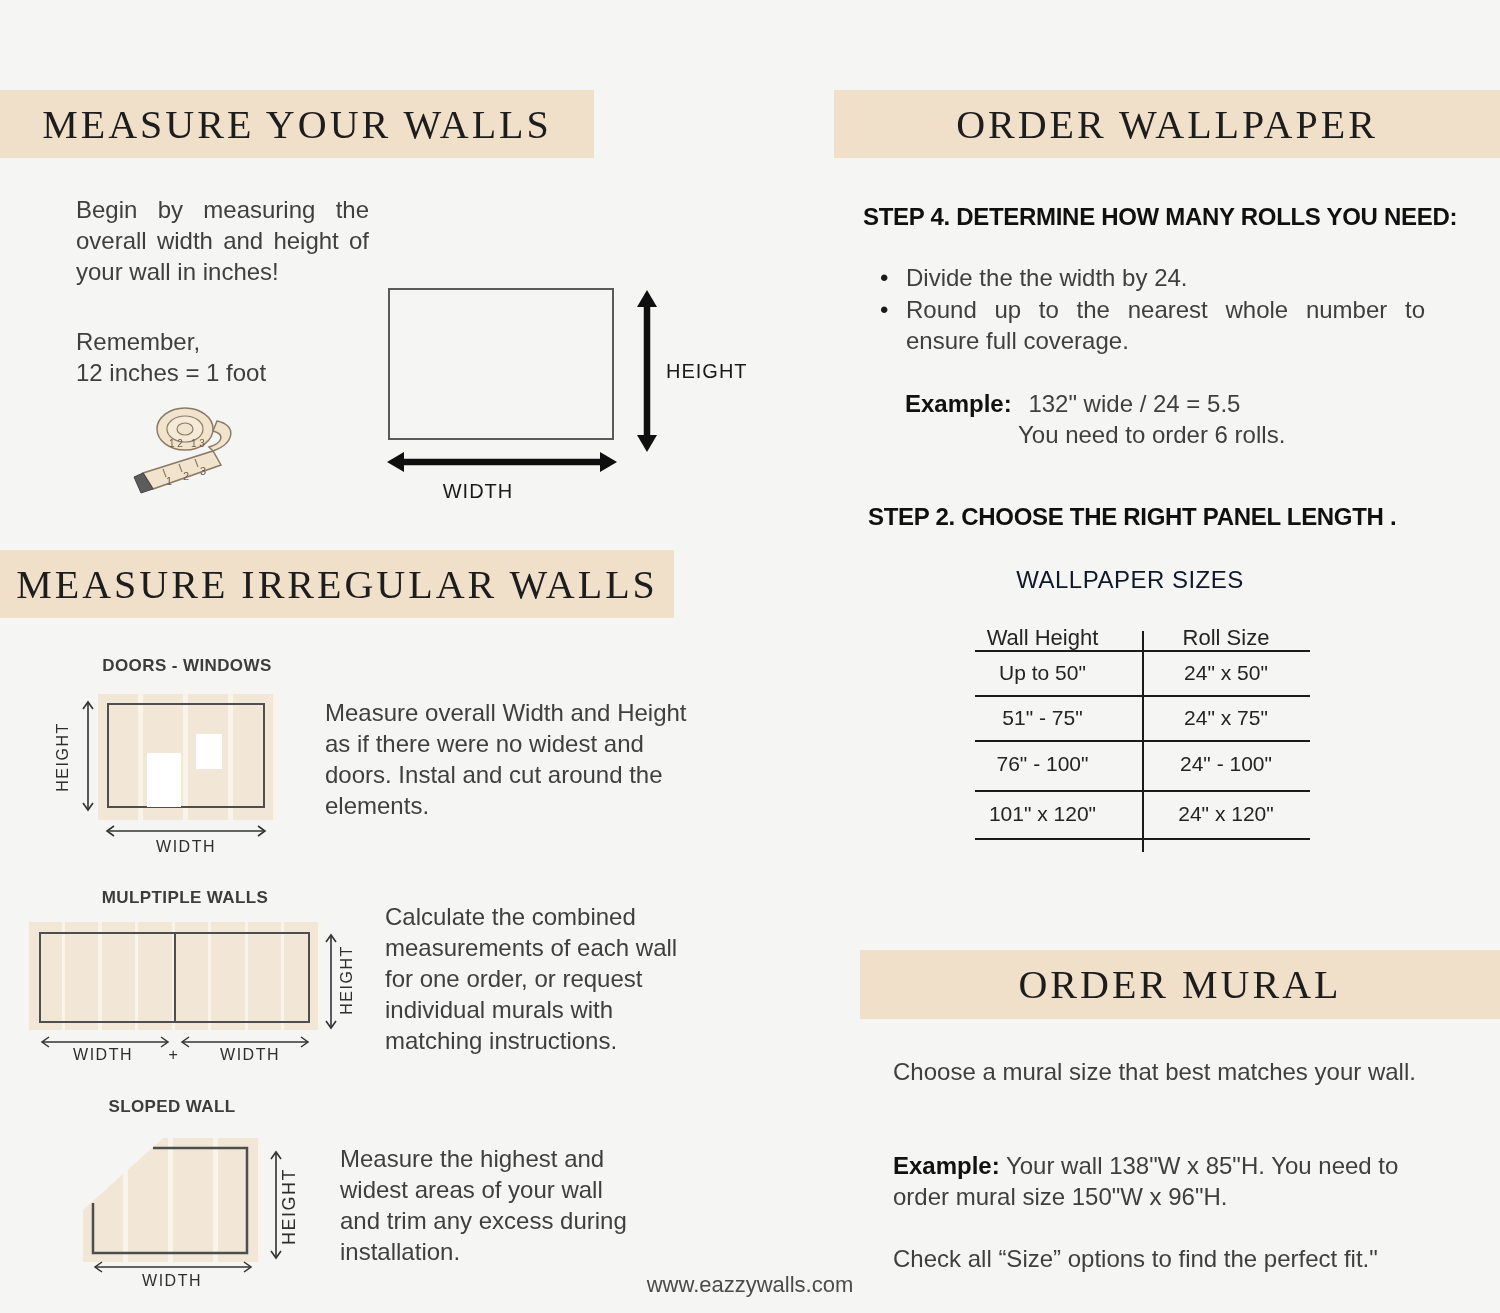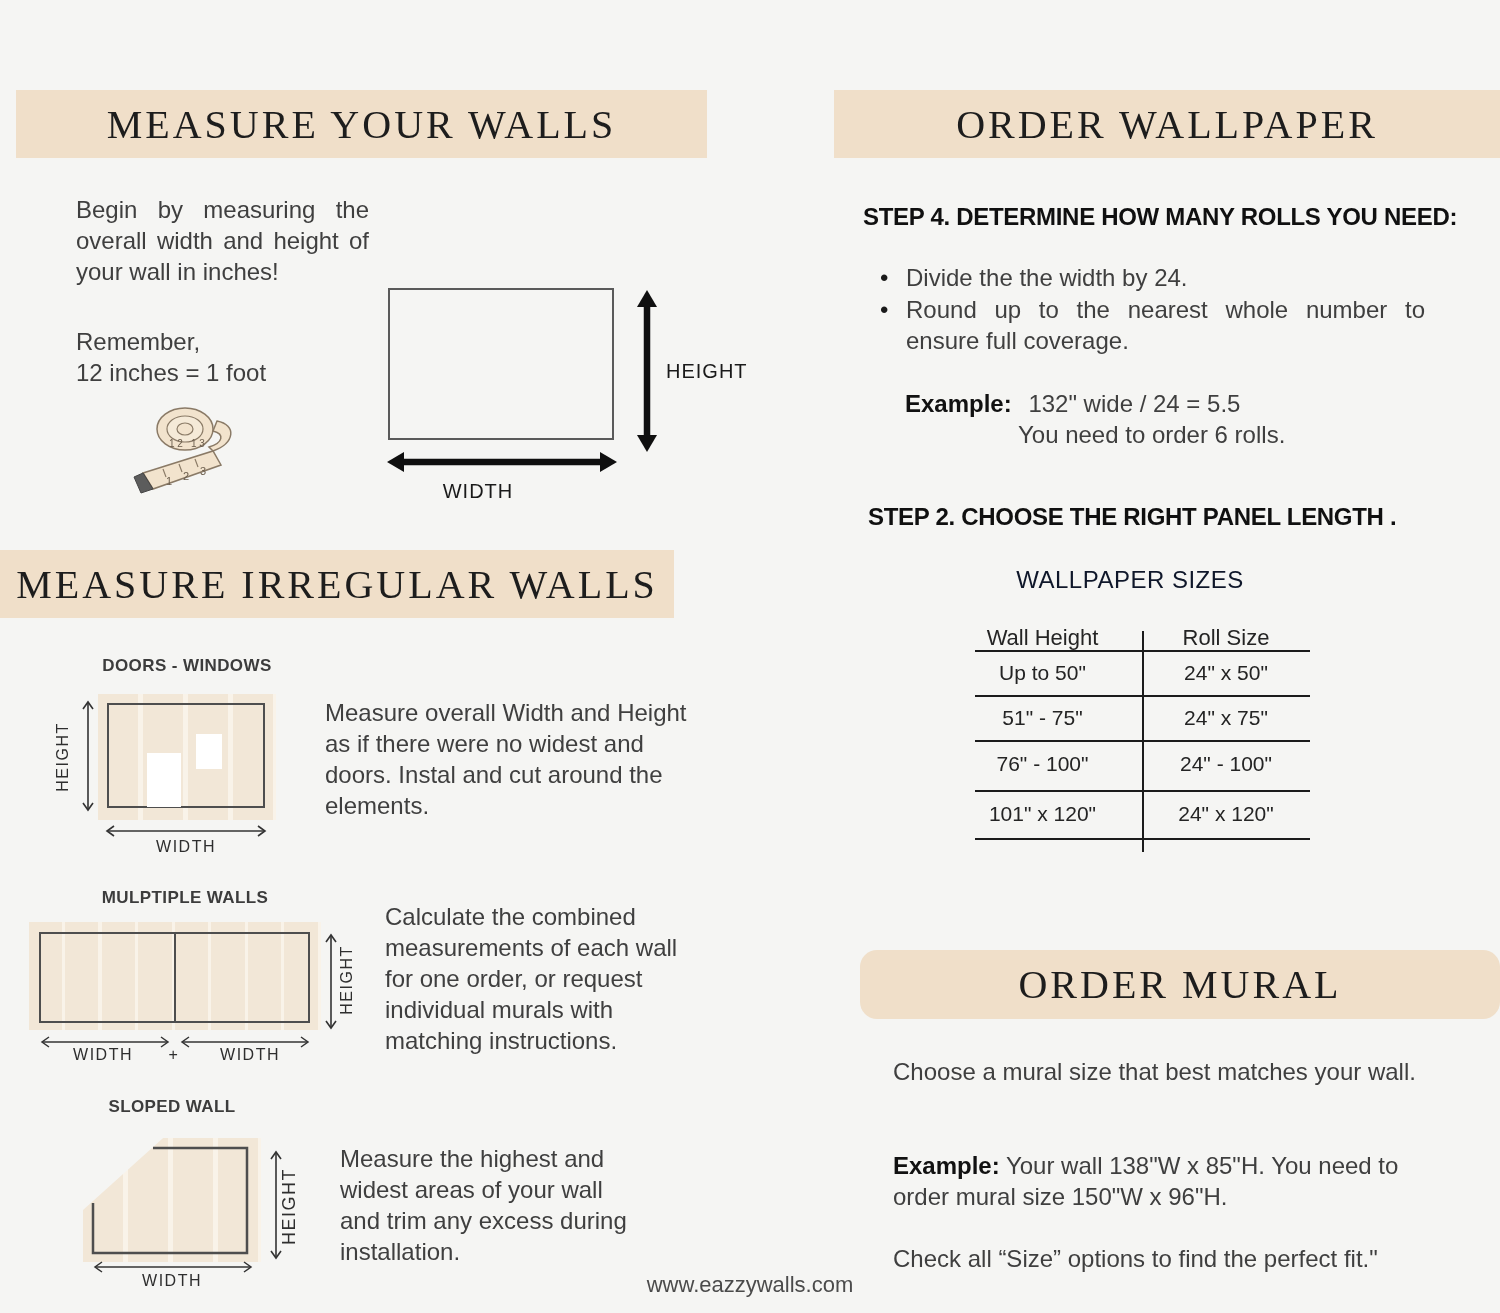--- a/index.html
+++ b/index.html
@@ -25,21 +25,21 @@
   .bullet-list .btxt{font-size:24px;line-height:31px;color:#3f3f3f;display:block;}
   .table-cell{position:absolute;font-size:21px;color:#242424;text-align:center;white-space:nowrap;}
   .tline{position:absolute;background:#1b1b1b;}
   .footer{position:absolute;left:0;width:1500px;text-align:center;font-size:22px;color:#4b4b4b;}
 </style>
 </head>
 <body>
 
 <div class="page">
 
-  <div class="banner" style="left:16px;top:90px;width:691px;justify-content:center;">
+  <div class="banner" style="left:0;top:90px;width:594px;justify-content:center;">
     <span class="banner-title">MEASURE YOUR WALLS</span>
   </div>
 
   <div class="abs body-text just" style="left:76px;top:194px;width:293px;">Begin by measuring the overall width and height of your wall in inches!</div>
 
   <div class="abs body-text" style="left:76px;top:326px;">
     <div>Remember,</div>
     <div>12 inches = 1 foot</div>
   </div>
 
@@ -191,21 +191,21 @@
     <div class="table-cell" style="left:192px;top:137px;width:168px;">24" - 100"</div>
     <div class="tline" style="left:25px;top:175px;width:335px;height:2px;"></div>
 
     <div class="table-cell" style="left:0;top:187px;width:185px;">101" x 120"</div>
     <div class="table-cell" style="left:192px;top:187px;width:168px;">24" x 120"</div>
     <div class="tline" style="left:25px;top:223px;width:335px;height:2px;"></div>
 
     <div class="tline" style="left:192px;top:16px;width:2px;height:221px;"></div>
   </div>
 
-  <div class="banner" style="left:860px;top:950px;width:640px;height:69px;border-radius:17px;">
+  <div class="banner" style="left:860px;top:950px;width:640px;height:69px;">
     <span class="banner-title">ORDER MURAL</span>
   </div>
 
   <div class="abs body-text" style="left:893px;top:1056px;width:545px;">Choose a mural size that best matches your wall.</div>
 
   <div class="abs body-text" style="left:893px;top:1150px;width:545px;">
     <b style="color:#111;">Example:</b>
     <span>Your wall 138"W x 85"H. You need to order mural size 150"W x 96"H.</span>
   </div>
 

